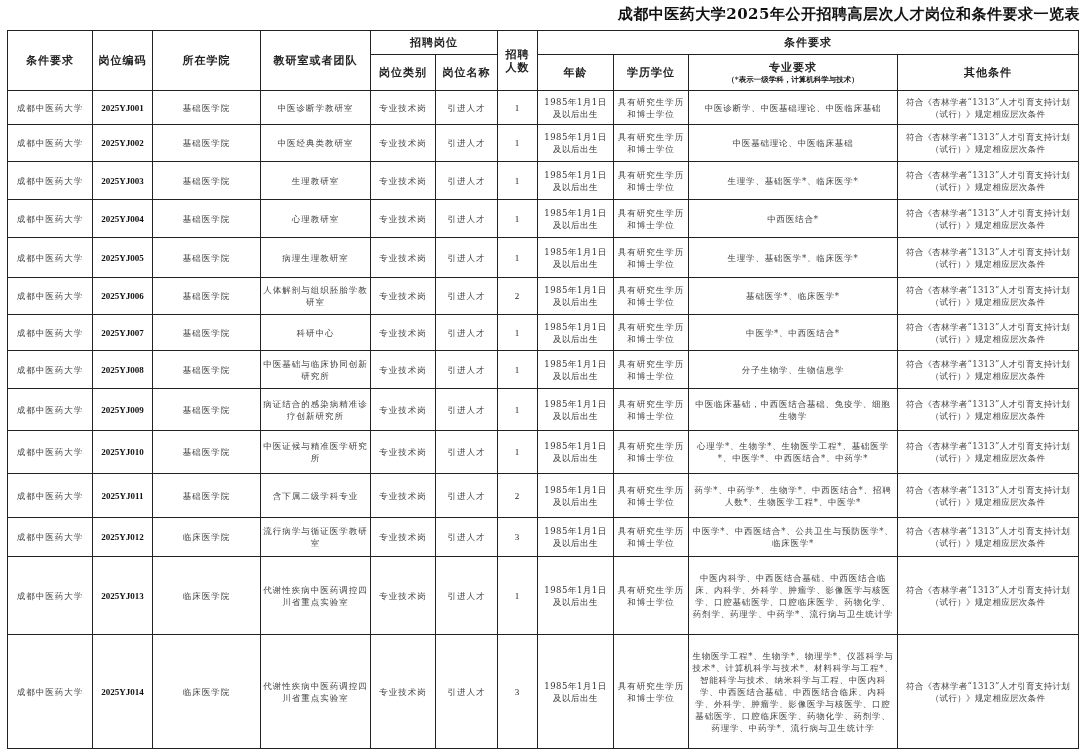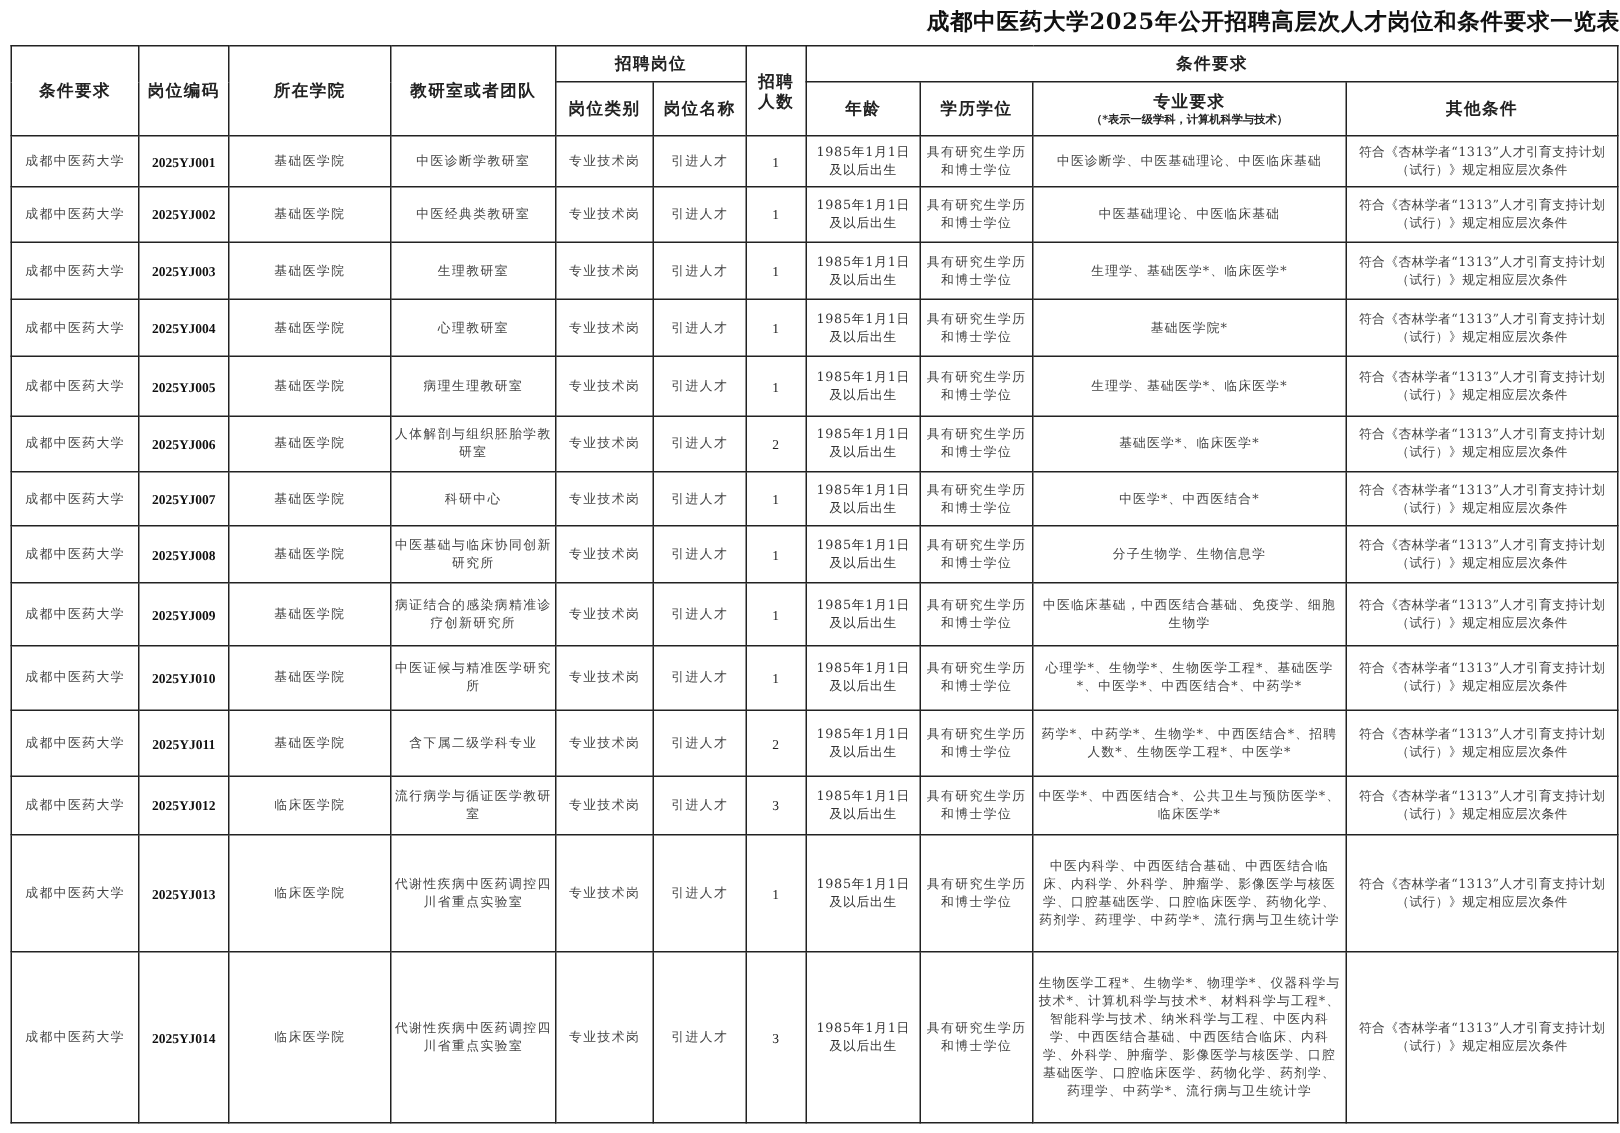--- a/index.html
+++ b/index.html
@@ -105,21 +105,21 @@
       <tr style="height: 38px;">
     <td>成都中医药大学</td>
     <td class="code">2025YJ004</td>
     <td>基础医学院</td>
     <td>心理教研室</td>
     <td>专业技术岗</td>
     <td>引进人才</td>
     <td class="num">1</td>
     <td class="age">1985年1月1日及以后出生</td>
     <td>具有研究生学历和博士学位</td>
-    <td class="major">基础医学院*</td>
+    <td class="major">中西医结合*</td>
     <td class="other">符合《杏林学者“1313”人才引育支持计划（试行）》规定相应层次条件</td>
   </tr>
       <tr style="height: 40px;">
     <td>成都中医药大学</td>
     <td class="code">2025YJ005</td>
     <td>基础医学院</td>
     <td>病理生理教研室</td>
     <td>专业技术岗</td>
     <td>引进人才</td>
     <td class="num">1</td>

